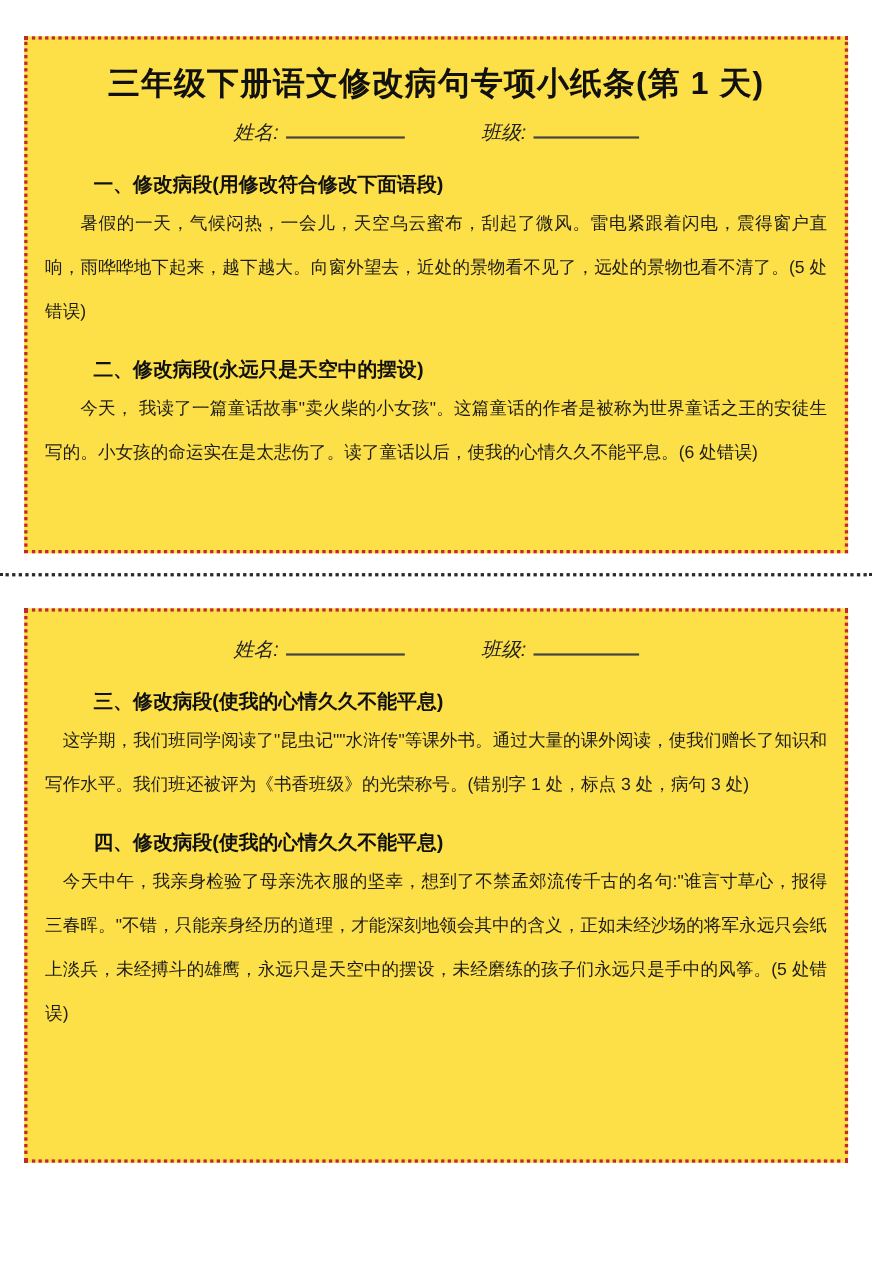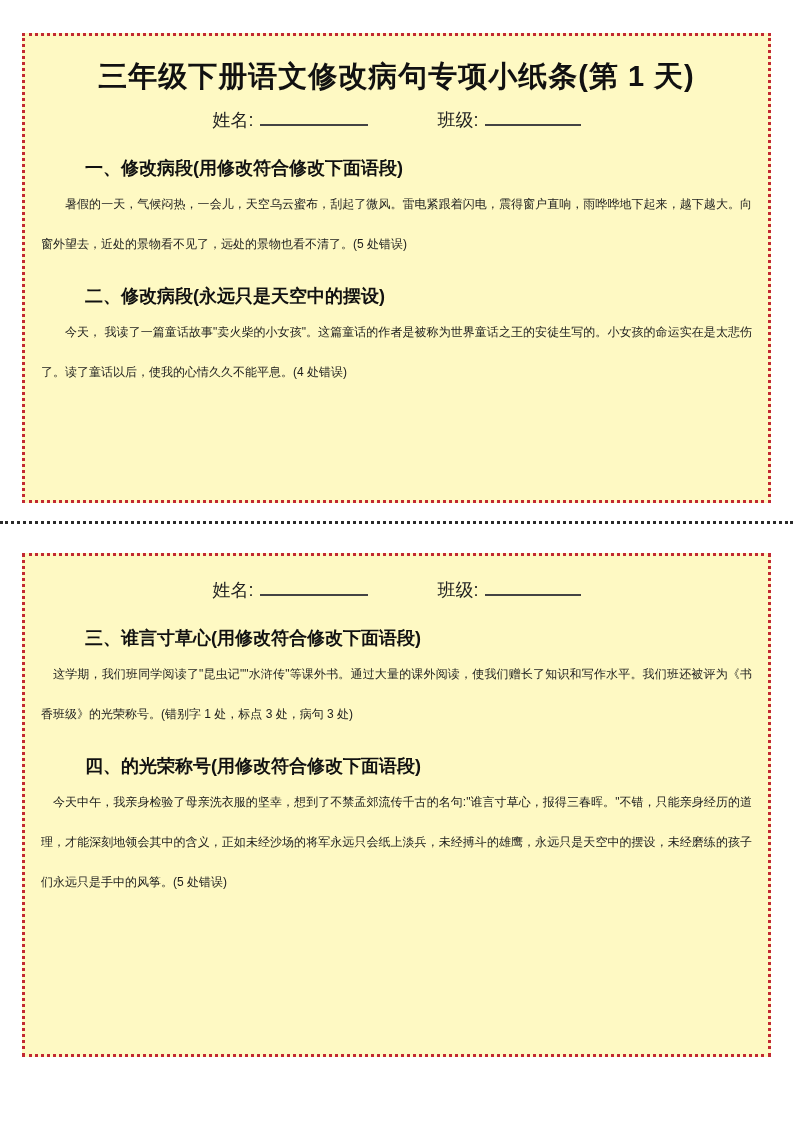--- a/index.html
+++ b/index.html
@@ -10,21 +10,21 @@
     font-family: "Liberation Sans", "DejaVu Sans", sans-serif;
     color: #1c1c1c;
     overflow: hidden;
   }
   .page { width: 793px; height: 1148px; position: relative; }
 
   .card {
     width: 749px;
     margin-left: 22px;
     border: 3px dotted #c22832;
-    background: #fef9c3;
+    background: #fde047;
     padding: 10px 16px 12px 16px;
   }
   .card-day1 { margin-top: 33px; height: 470px; }
   .card-day2 { margin-top: 29px; height: 504px; }
 
   .cut-line {
     width: 793px;
     height: 0;
     margin-top: 18px;
     border-top: 3px dotted #2a2a2a;
@@ -41,21 +41,21 @@
   }
 
   .name-row {
     text-align: center;
     font-size: 18px;
     margin-top: 10px;
     height: 30px;
     line-height: 26px;
     color: #222222;
   }
-  .field-label { font-weight: normal; }
+  .field-label { font-weight: normal; font-style: italic; }
   .blank-line {
     display: inline-block;
     width: 108px;
     height: 20px;
     border-bottom: 2px solid #444444;
     margin-left: 6px;
     vertical-align: baseline;
   }
   .blank-line.second { width: 96px; }
   .field-gap { display: inline-block; width: 70px; }
@@ -63,21 +63,21 @@
   .section-heading {
     font-size: 18px;
     font-weight: bold;
     margin-top: 19px;
     line-height: 26px;
     color: #111111;
     margin-left: 44px;
   }
 
   .section-body {
-    font-size: 12px;
+    font-size: 16px;
     line-height: 40px;
     text-align: justify;
     margin-top: 3px;
     color: #1c1c1c;
   }
   .card-day1 .section-body { text-indent: 2em; }
   .card-day2 .section-body { text-indent: 1em; }
 </style>
 </head>
 <body>
@@ -85,28 +85,28 @@
 <div class="page">
 
   <div class="card card-day1">
     <div class="card-title">三年级下册语文修改病句专项小纸条(第 1 天)</div>
     <div class="name-row">
       <span class="field-label">姓名:</span><span class="blank-line"></span><span class="field-gap"></span><span class="field-label">班级:</span><span class="blank-line second"></span>
     </div>
     <div class="section-heading">一、修改病段(用修改符合修改下面语段)</div>
     <div class="section-body">暑假的一天，气候闷热，一会儿，天空乌云蜜布，刮起了微风。雷电紧跟着闪电，震得窗户直响，雨哗哗地下起来，越下越大。向窗外望去，近处的景物看不见了，远处的景物也看不清了。(5 处错误)</div>
     <div class="section-heading">二、修改病段(永远只是天空中的摆设)</div>
-    <div class="section-body">今天， 我读了一篇童话故事"卖火柴的小女孩"。这篇童话的作者是被称为世界童话之王的安徒生写的。小女孩的命运实在是太悲伤了。读了童话以后，使我的心情久久不能平息。(4 处错误)</div>
+    <div class="section-body">今天， 我读了一篇童话故事"卖火柴的小女孩"。这篇童话的作者是被称为世界童话之王的安徒生写的。小女孩的命运实在是太悲伤了。读了童话以后，使我的心情久久不能平息。(6 处错误)</div>
   </div>
 
   <div class="cut-line"></div>
 
   <div class="card card-day2">
     <div class="name-row">
       <span class="field-label">姓名:</span><span class="blank-line"></span><span class="field-gap"></span><span class="field-label">班级:</span><span class="blank-line second"></span>
     </div>
-    <div class="section-heading">三、谁言寸草心(用修改符合修改下面语段)</div>
+    <div class="section-heading">三、修改病段(使我的心情久久不能平息)</div>
     <div class="section-body">这学期，我们班同学阅读了"昆虫记""水浒传"等课外书。通过大量的课外阅读，使我们赠长了知识和写作水平。我们班还被评为《书香班级》的光荣称号。(错别字 1 处，标点 3 处，病句 3 处)</div>
-    <div class="section-heading">四、的光荣称号(用修改符合修改下面语段)</div>
+    <div class="section-heading">四、修改病段(使我的心情久久不能平息)</div>
     <div class="section-body">今天中午，我亲身检验了母亲洗衣服的坚幸，想到了不禁孟郊流传千古的名句:"谁言寸草心，报得三春晖。"不错，只能亲身经历的道理，才能深刻地领会其中的含义，正如未经沙场的将军永远只会纸上淡兵，未经搏斗的雄鹰，永远只是天空中的摆设，未经磨练的孩子们永远只是手中的风筝。(5 处错误)</div>
   </div>
 
 </div>
 
 </body></html>

